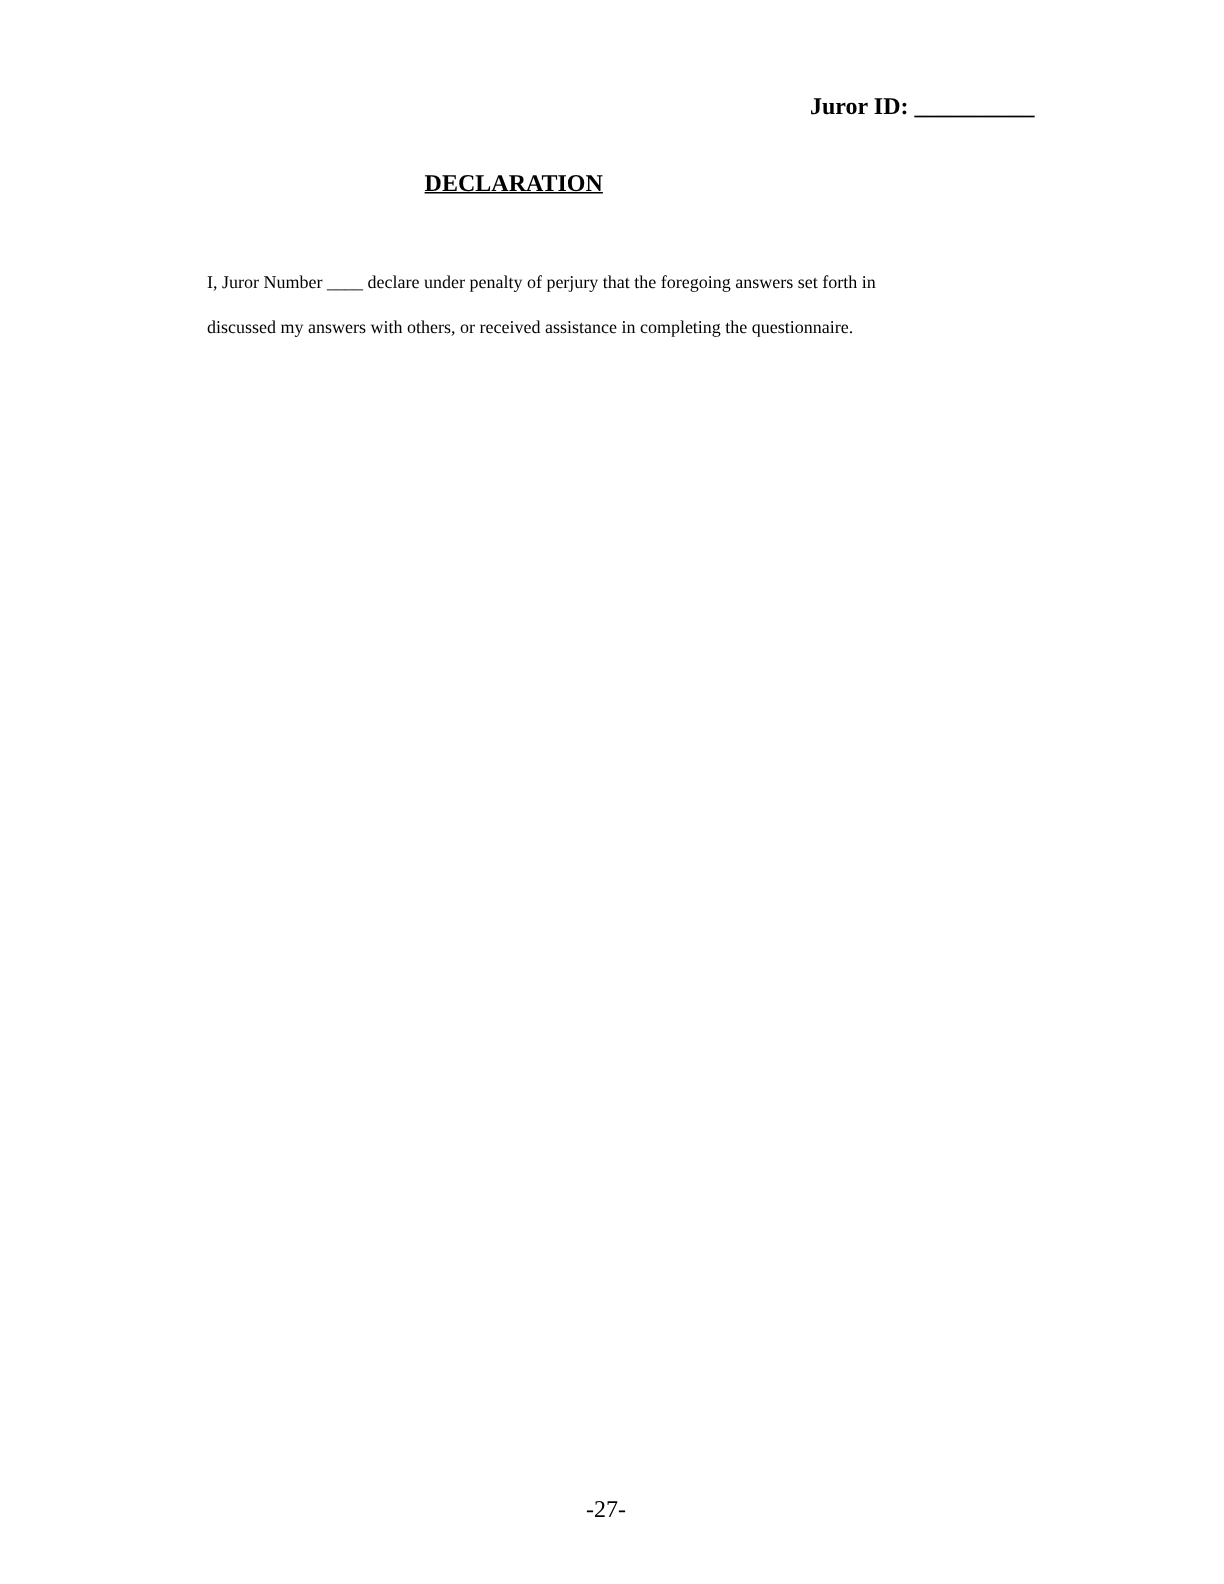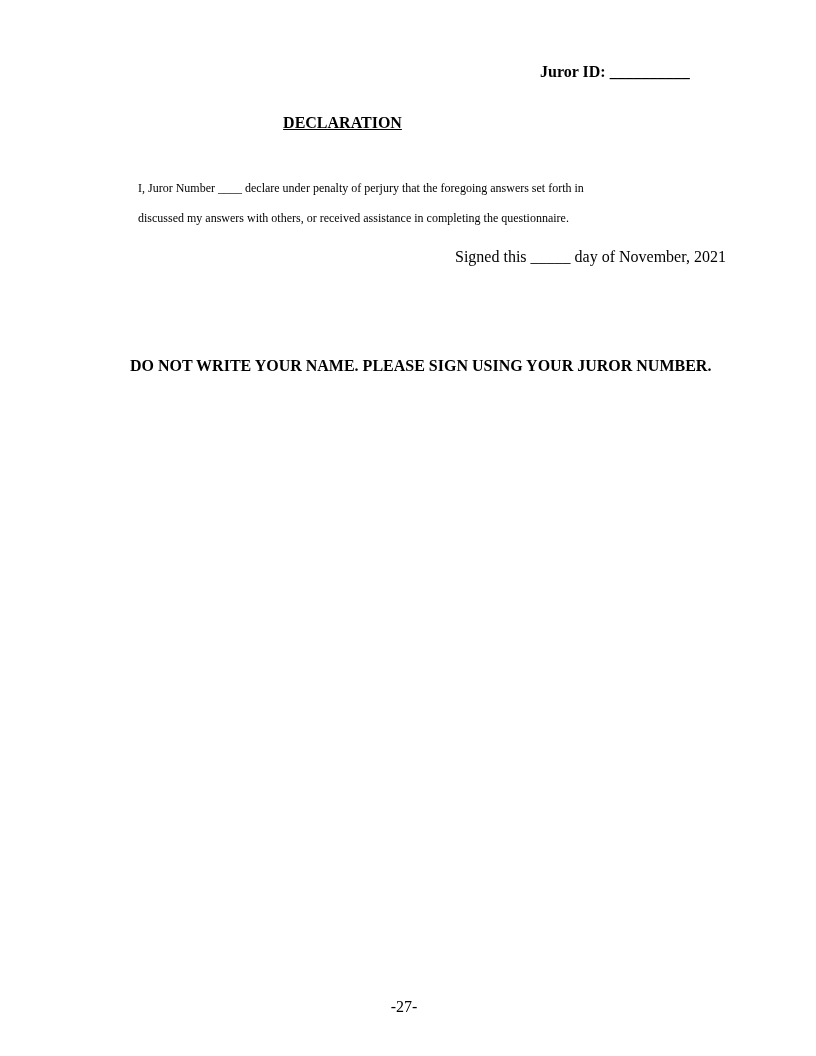--- a/index.html
+++ b/index.html
@@ -75,19 +75,17 @@
 
   <div class="txt juror-id">Juror ID: __________</div>
 
   <div class="doc-title">DECLARATION</div>
 
   <div class="para">
     <div class="line">I, Juror Number ____ declare under penalty of perjury that the foregoing answers set forth in</div>
     <div class="line">discussed my answers with others, or received assistance in completing the questionnaire.</div>
   </div>
 
-  <div class="txt signed">Signed this _____ day of November, 2021</div>
 
-  <div class="txt instruction">DO NOT WRITE YOUR NAME. PLEASE SIGN USING YOUR JUROR NUMBER.</div>
 
   <div class="page-number">-27-</div>
 
 </div>
 
 </body></html>

